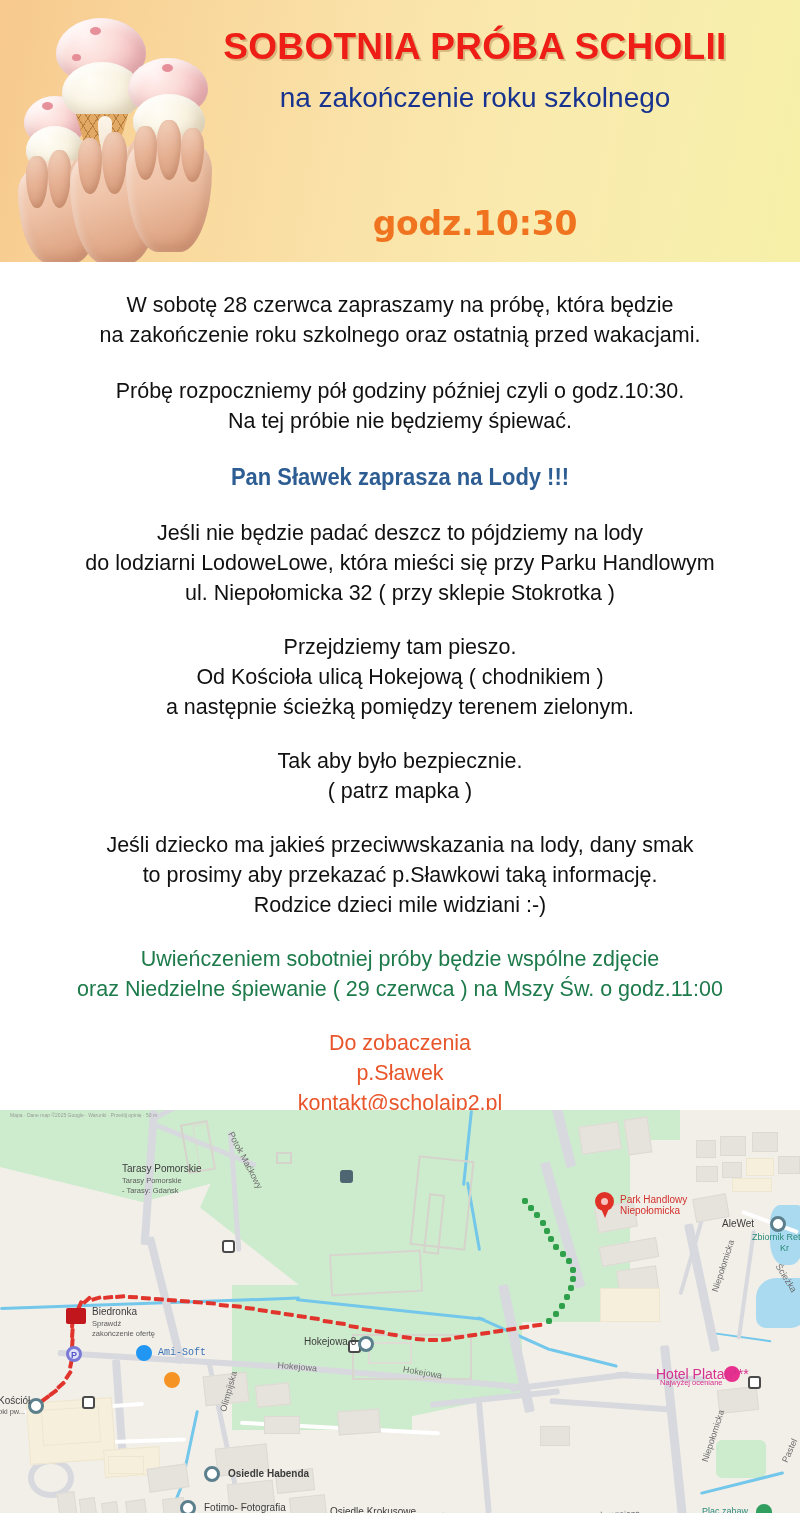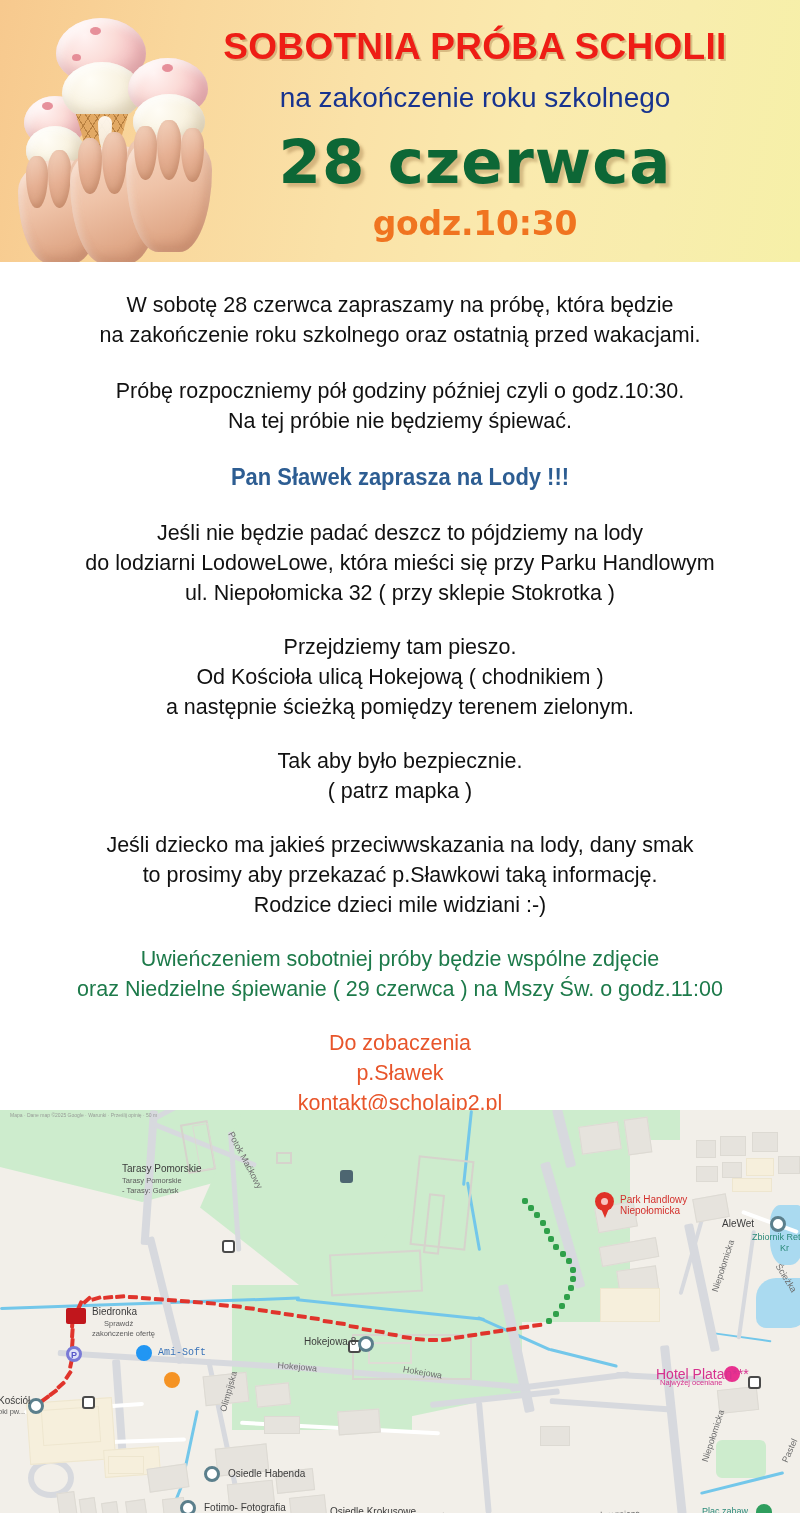--- a/index.html
+++ b/index.html
@@ -319,21 +319,20 @@
     <div class="finger" style="left:119px; top:130px; width:24px; height:56px;"></div>
     <div class="hand" style="left:118px; top:124px; width:86px; height:118px;"></div>
     <div class="finger" style="left:126px; top:116px; width:23px; height:54px;"></div>
     <div class="finger" style="left:149px; top:110px; width:24px; height:60px;"></div>
     <div class="finger" style="left:173px; top:118px; width:23px; height:54px;"></div>
   </div>
 
   <div class="banner-text">
     <div class="ttl-main">SOBOTNIA PRÓBA SCHOLII</div>
     <div class="ttl-sub">na zakończenie roku szkolnego</div>
-    <div class="ttl-date">28 czerwca</div>
     <div class="ttl-hour">godz.10:30</div>
   </div>
 </div>
 
 <div class="article">
 
   <div class="para">
     <span class="ln">W sobotę 28 czerwca zapraszamy na próbę, która będzie</span>
     <span class="ln">na zakończenie roku szkolnego oraz ostatnią przed wakacjami.</span>
   </div>
@@ -576,38 +575,38 @@
     Park Handlowy<br>Niepołomicka
   </div>
 
   <div class="poi-sq dark" style="left:340px; top:60px;"></div>
   <div class="m-lbl poi" style="left:122px; top:53px;">Tarasy Pomorskie</div>
   <div class="m-lbl sm" style="left:122px; top:66px;">Tarasy Pomorskie</div>
   <div class="m-lbl sm" style="left:122px; top:76px;">- Tarasy: Gdańsk</div>
 
   <div class="poi-sq red" style="left:66px; top:198px;"></div>
   <div class="m-lbl poi" style="left:92px; top:196px;">Biedronka</div>
-  <div class="m-lbl sm" style="left:92px; top:209px;margin-left:12px;">Sprawdź</div>
+  <div class="m-lbl sm" style="left:92px; top:209px;">Sprawdź</div>
   <div class="m-lbl sm" style="left:92px; top:219px;">zakończenie ofertę</div>
 
   <div class="poi-ico blue" style="left:136px; top:235px;"></div>
   <div class="m-lbl poi" style="left:158px; top:237px; color:#3a73b8;font-family:Liberation Mono, monospace;">Ami-Soft</div>
   <div class="poi-ico orange" style="left:164px; top:262px;"></div>
 
   <div class="poi-ico purple" style="left:66px; top:236px;">P</div>
   <div class="poi-sq" style="left:82px; top:286px;"></div>
   <div class="poi-sq" style="left:222px; top:130px;"></div>
   <div class="poi-sq" style="left:348px; top:230px;"></div>
   <div class="poi-sq" style="left:748px; top:266px;"></div>
 
   <div class="poi-ico" style="left:358px; top:226px;"></div>
   <div class="m-lbl poi" style="left:304px; top:226px;">Hokejowa 8</div>
 
   <div class="poi-ico" style="left:204px; top:356px;"></div>
-  <div class="m-lbl poi" style="left:228px; top:358px;">Osiedle Habenda</div>
+  <div class="m-lbl poi" style="left:228px; top:358px;font-weight:bold;">Osiedle Habenda</div>
 
   <div class="poi-ico" style="left:180px; top:390px;"></div>
   <div class="m-lbl poi" style="left:204px; top:392px;">Fotimo- Fotografia</div>
 
   <div class="m-lbl poi" style="left:330px; top:396px;">Osiedle Krokusowe</div>
 
   <div class="poi-ico" style="left:770px; top:106px;"></div>
   <div class="m-lbl poi" style="left:722px; top:108px;">AleWet</div>
 
   <div class="poi-ico pink" style="left:724px; top:256px;"></div>

